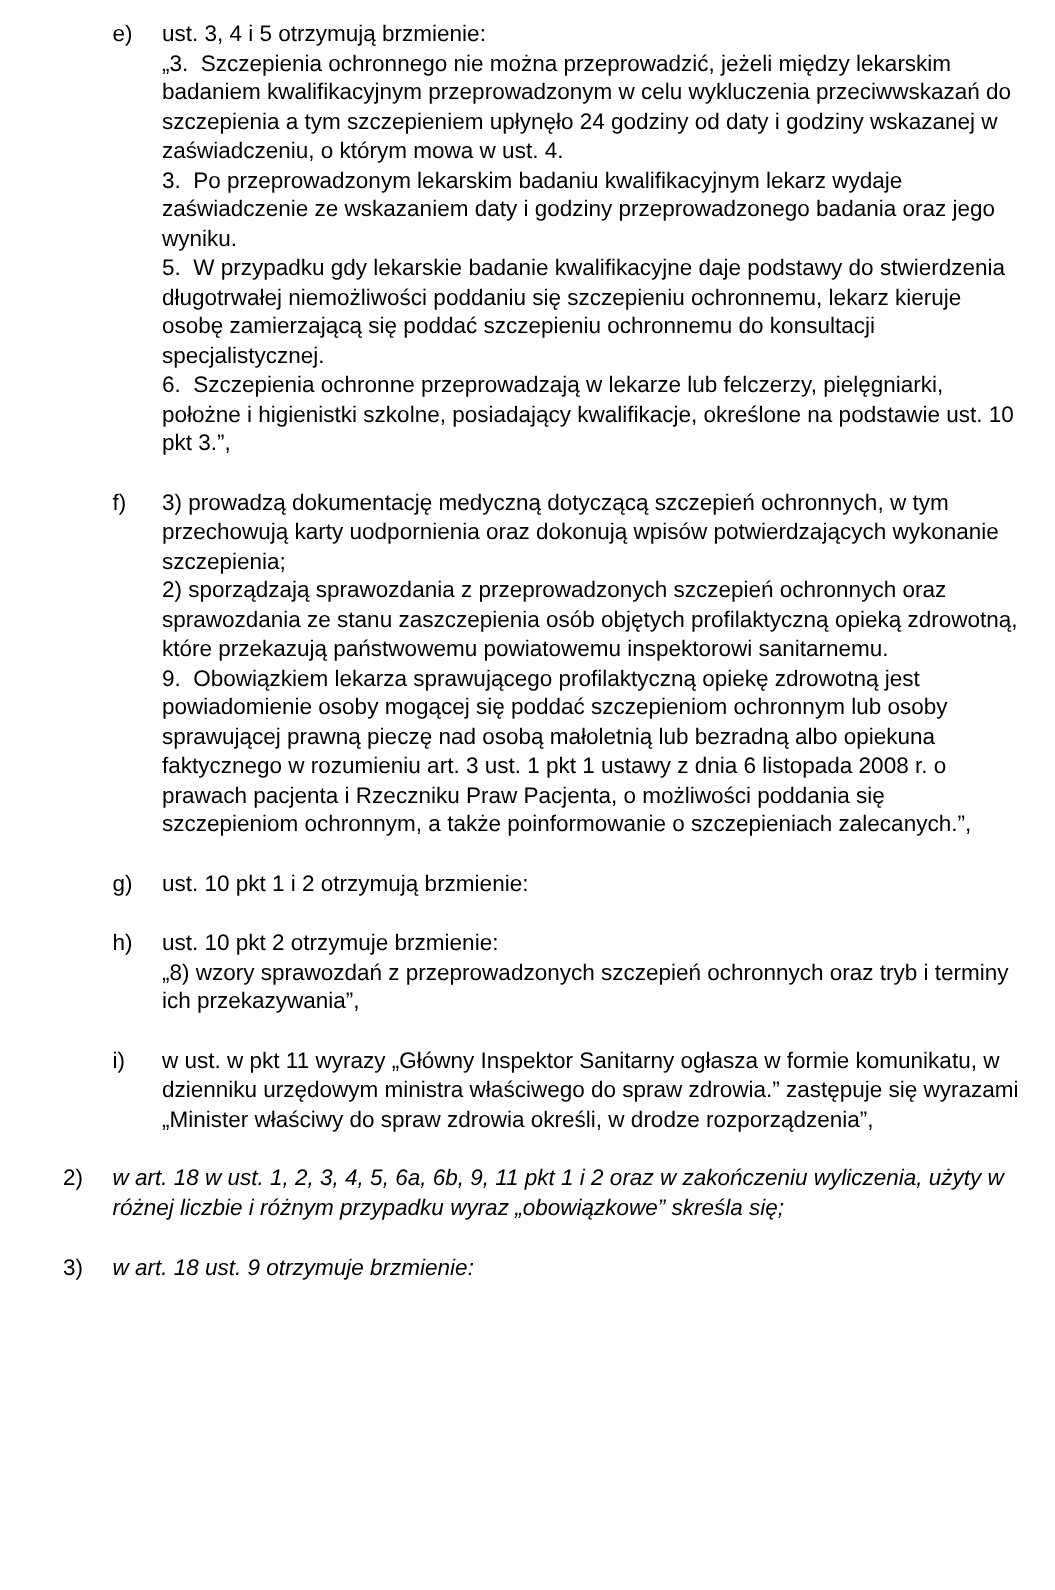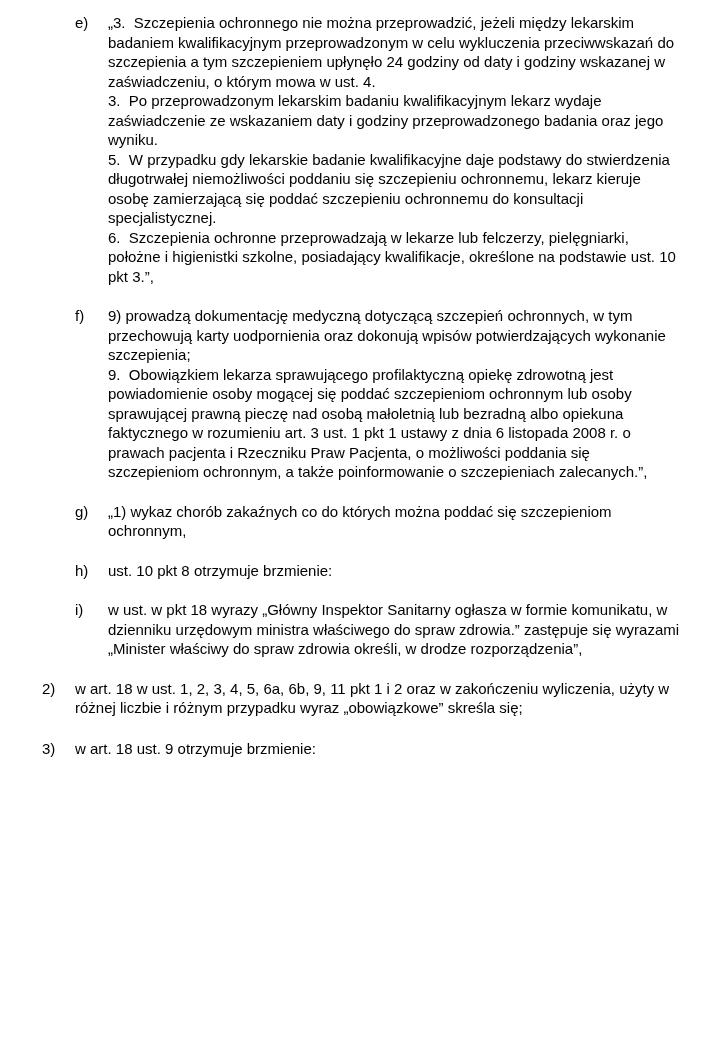--- a/index.html
+++ b/index.html
@@ -36,70 +36,74 @@
     margin-bottom: 20px;
   }
   .sub-items {
     margin-bottom: 12px;
   }
   .top-item {
     margin-bottom: 21px;
   }
   .top-item .body {
     width: 600px;
+    font-style: italic;
   }
   p {
     margin: 0;
     padding: 0;
     white-space: pre-wrap;
   }
 </style>
 </head>
 <body>
 
 <div class="page">
 
   <div class="sub-items">
 
     <div class="item sub-item">
       <div class="marker">e)</div>
       <div class="body">
+        <p>ust. 3, 4 i 5 otrzymują brzmienie:</p>
         <p>„3.  Szczepienia ochronnego nie można przeprowadzić, jeżeli między lekarskim badaniem kwalifikacyjnym przeprowadzonym w celu wykluczenia przeciwwskazań do szczepienia a tym szczepieniem upłynęło 24 godziny od daty i godziny wskazanej w zaświadczeniu, o którym mowa w ust. 4.</p>
         <p>3.  Po przeprowadzonym lekarskim badaniu kwalifikacyjnym lekarz wydaje zaświadczenie ze wskazaniem daty i godziny przeprowadzonego badania oraz jego wyniku.</p>
         <p>5.  W przypadku gdy lekarskie badanie kwalifikacyjne daje podstawy do stwierdzenia długotrwałej niemożliwości poddaniu się szczepieniu ochronnemu, lekarz kieruje osobę zamierzającą się poddać szczepieniu ochronnemu do konsultacji specjalistycznej.</p>
         <p>6.  Szczepienia ochronne przeprowadzają w lekarze lub felczerzy, pielęgniarki, położne i higienistki szkolne, posiadający kwalifikacje, określone na podstawie ust. 10 pkt 3.”,</p>
       </div>
     </div>
 
     <div class="item sub-item">
       <div class="marker">f)</div>
       <div class="body">
-        <p>9) prowadzą dokumentację medyczną dotyczącą szczepień ochronnych, w tym przechowują karty uodpornienia oraz dokonują wpisów potwierdzających wykonanie szczepienia;</p>
+        <p>3) prowadzą dokumentację medyczną dotyczącą szczepień ochronnych, w tym przechowują karty uodpornienia oraz dokonują wpisów potwierdzających wykonanie szczepienia;</p>
+        <p>2) sporządzają sprawozdania z przeprowadzonych szczepień ochronnych oraz sprawozdania ze stanu zaszczepienia osób objętych profilaktyczną opieką zdrowotną, które przekazują państwowemu powiatowemu inspektorowi sanitarnemu.</p>
         <p>9.  Obowiązkiem lekarza sprawującego profilaktyczną opiekę zdrowotną jest powiadomienie osoby mogącej się poddać szczepieniom ochronnym lub osoby sprawującej prawną pieczę nad osobą małoletnią lub bezradną albo opiekuna faktycznego w rozumieniu art. 3 ust. 1 pkt 1 ustawy z dnia 6 listopada 2008 r. o prawach pacjenta i Rzeczniku Praw Pacjenta, o możliwości poddania się szczepieniom ochronnym, a także poinformowanie o szczepieniach zalecanych.”,</p>
       </div>
     </div>
 
     <div class="item sub-item">
       <div class="marker">g)</div>
       <div class="body">
-        <p>„1) wykaz chorób zakaźnych co do których można poddać się szczepieniom ochronnym,</p>
+        <p>ust. 10 pkt 1 i 2 otrzymują brzmienie:</p>
       </div>
     </div>
 
     <div class="item sub-item">
       <div class="marker">h)</div>
       <div class="body">
-        <p>ust. 10 pkt 8 otrzymuje brzmienie:</p>
+        <p>ust. 10 pkt 2 otrzymuje brzmienie:</p>
+        <p>„8) wzory sprawozdań z przeprowadzonych szczepień ochronnych oraz tryb i terminy ich przekazywania”,</p>
       </div>
     </div>
 
     <div class="item sub-item">
       <div class="marker">i)</div>
       <div class="body">
-        <p>w ust. w pkt 18 wyrazy „Główny Inspektor Sanitarny ogłasza w formie komunikatu, w dzienniku urzędowym ministra właściwego do spraw zdrowia.” zastępuje się wyrazami „Minister właściwy do spraw zdrowia określi, w drodze rozporządzenia”,</p>
+        <p>w ust. w pkt 11 wyrazy „Główny Inspektor Sanitarny ogłasza w formie komunikatu, w dzienniku urzędowym ministra właściwego do spraw zdrowia.” zastępuje się wyrazami „Minister właściwy do spraw zdrowia określi, w drodze rozporządzenia”,</p>
       </div>
     </div>
 
   </div>
 
   <div class="item top-item">
     <div class="marker">2)</div>
     <div class="body">
       <p>w art. 18 w ust. 1, 2, 3, 4, 5, 6a, 6b, 9, 11 pkt 1 i 2 oraz w zakończeniu wyliczenia, użyty w różnej liczbie i różnym przypadku wyraz „obowiązkowe” skreśla się;</p>
     </div>

